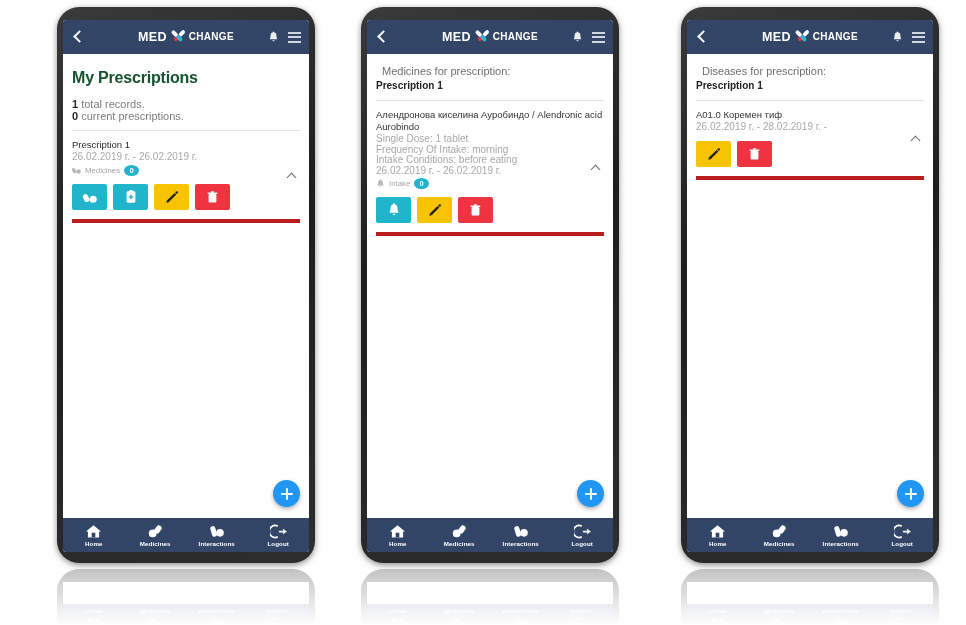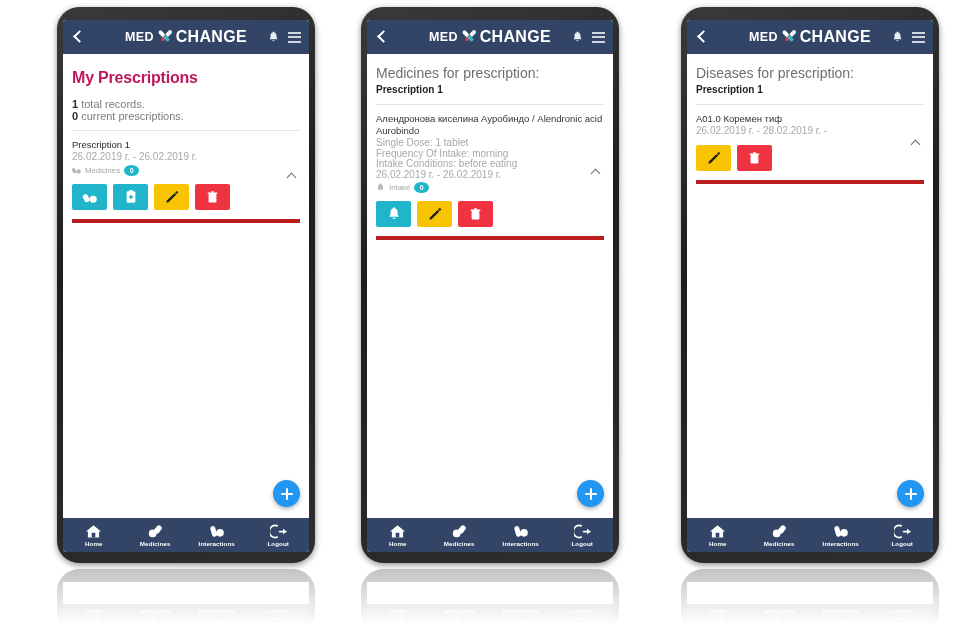--- a/index.html
+++ b/index.html
@@ -87,21 +87,21 @@
   }
   .brand-txt {
     color: #ffffff;
     font-size: 12.5px;
     font-weight: bold;
     letter-spacing: 0.3px;
     font-variant: small-caps;
     text-transform: uppercase;
     line-height: 1;
   }
-  .brand-txt.small { font-size: 16px; }
+  .brand-txt.small { font-size: 10px; }
   .logo-x { width: 22px; height: 22px; margin: 0 0px; }
   .bar-right {
     margin-left: auto;
     display: flex;
     align-items: center;
     gap: 9px;
     flex: 0 0 auto;
   }
   .bell { width: 11px; height: 13px; position: relative; cursor: pointer; }
   .burger { width: 13px; height: 11px; position: relative; cursor: pointer; }
@@ -117,35 +117,35 @@
   .content {
     flex: 1 1 auto;
     background: #ffffff;
     position: relative;
     overflow: hidden;
     padding: 0 9px;
   }
   .page-h1 {
     font-size: 16px;
     font-weight: bold;
-    color: #be185d;
+    color: #14532d;
     margin: 15px 0 11px 0;
     letter-spacing: -0.2px;
   }
   .subtle-line {
     font-size: 11px;
     color: #7d7d7d;
     line-height: 12px;
   }
   .subtle-line b { color: #2b2b2b; font-weight: bold; }
 
   .ctx-label {
-    font-size: 14px;
+    font-size: 11px;
     color: #6f6f6f;
-    margin: 11px 0 3px 0;
+    margin: 11px 0 3px 6px;
   }
   .ctx-value {
     font-size: 10px;
     font-weight: bold;
     color: #222222;
     margin-bottom: 9px;
   }
 
   .divider { height: 1px; background: #e3e3e3; margin: 8px 0 0 0; }
 

